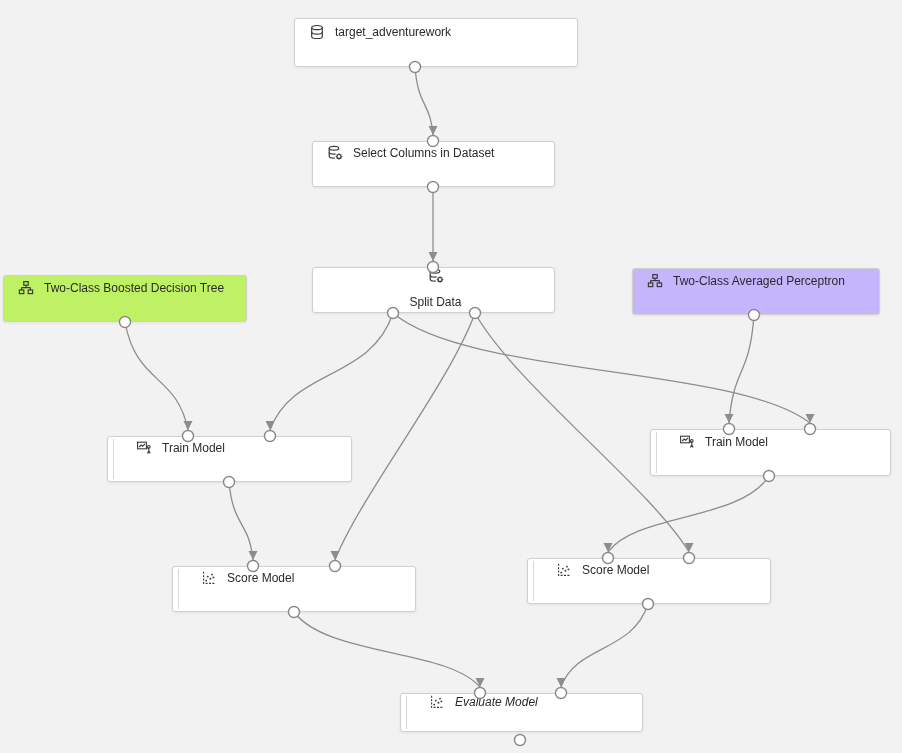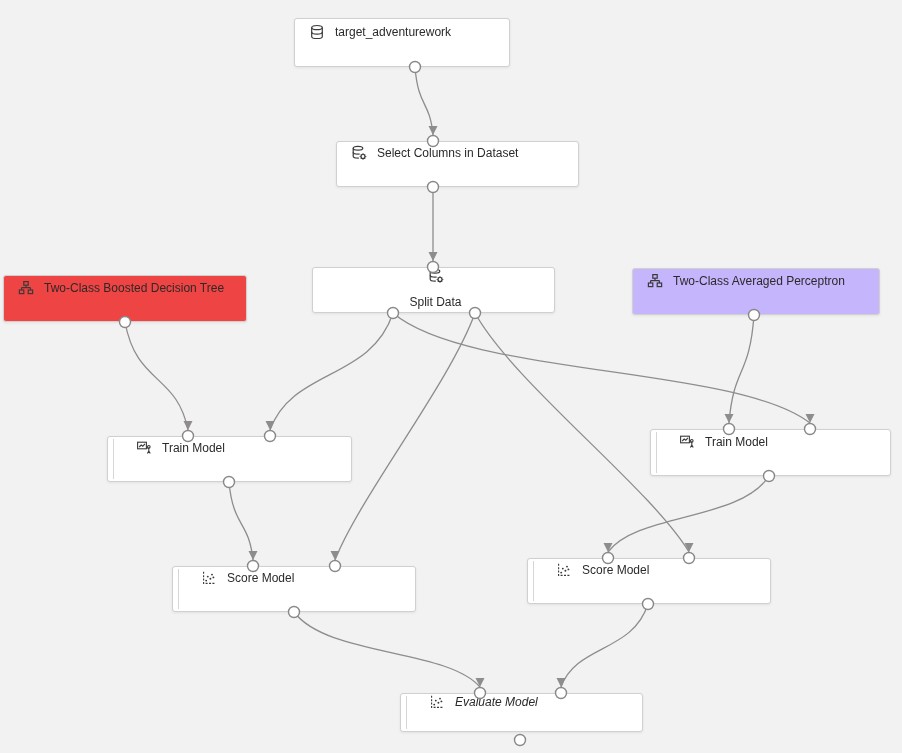--- a/index.html
+++ b/index.html
@@ -68,33 +68,33 @@
       <circle cx="335" cy="566" r="5.5" fill="#ffffff" stroke="#8a8886" stroke-width="1.4" style="pointer-events: all;"></circle>
       <circle cx="294" cy="612" r="5.5" fill="#ffffff" stroke="#8a8886" stroke-width="1.4" style="pointer-events: all;"></circle>
       <circle cx="608" cy="558" r="5.5" fill="#ffffff" stroke="#8a8886" stroke-width="1.4" style="pointer-events: all;"></circle>
       <circle cx="689" cy="558" r="5.5" fill="#ffffff" stroke="#8a8886" stroke-width="1.4" style="pointer-events: all;"></circle>
       <circle cx="648" cy="604" r="5.5" fill="#ffffff" stroke="#8a8886" stroke-width="1.4" style="pointer-events: all;"></circle>
       <circle cx="480" cy="693" r="5.5" fill="#ffffff" stroke="#8a8886" stroke-width="1.4" style="pointer-events: all;"></circle>
       <circle cx="561" cy="693" r="5.5" fill="#ffffff" stroke="#8a8886" stroke-width="1.4" style="pointer-events: all;"></circle>
       <circle cx="520" cy="740" r="5.5" fill="#ffffff" stroke="#8a8886" stroke-width="1.4" style="pointer-events: all;"></circle>
     </svg>
   <div id="nodes-layer">
-      <div class="node" style="left: 294px; top: 18px; width: 216px; height: 49px; background: rgb(255, 255, 255); border-color: rgb(210, 208, 206);">
+      <div class="node" style="left: 294px; top: 18px; width: 284px; height: 49px; background: rgb(255, 255, 255); border-color: rgb(210, 208, 206);">
         <span class="icon">
           <svg viewBox="0 0 16 16" width="16" height="16">
             <g fill="none" stroke="#3b3a39" stroke-width="1.2">
               <ellipse cx="8" cy="3.6" rx="5.3" ry="2.1"></ellipse>
               <path d="M2.7 3.6 v8.8 c0 1.2 2.4 2.1 5.3 2.1 s5.3 -.9 5.3 -2.1 V3.6"></path>
               <path d="M2.7 8 c0 1.2 2.4 2.1 5.3 2.1 s5.3 -.9 5.3 -2.1"></path>
             </g>
           </svg>
         </span>
         <span class="label" style="color: rgb(43, 42, 41);">target_adventurework</span>
       </div>
-      <div class="node" style="left: 312px; top: 141px; width: 243px; height: 46px; background: rgb(255, 255, 255); border-color: rgb(210, 208, 206); margin-left: 24px;">
+      <div class="node" style="left: 312px; top: 141px; width: 243px; height: 46px; background: rgb(255, 255, 255); border-color: rgb(210, 208, 206);">
         <span class="icon">
           <svg viewBox="0 0 16 16" width="16" height="16">
             <g fill="none" stroke="#3b3a39" stroke-width="1.2">
               <ellipse cx="7" cy="3.2" rx="4.8" ry="1.9"></ellipse>
               <path d="M2.2 3.2 v8 c0 1.1 2.2 1.9 4.8 1.9 h.8"></path>
               <path d="M2.2 7.2 c0 1.1 2.2 1.9 4.8 1.9 c.6 0 1.2 0 1.7 -.1"></path>
               <circle cx="12" cy="11.5" r="2"></circle>
             </g>
             <g stroke="#3b3a39" stroke-width="1.1">
               <path d="M12 8.2 V9.2 M12 13.8 V14.8 M8.7 11.5 H9.7 M14.3 11.5 H15.3 M9.8 9.3 l.7 .7 M13.5 13 l.7 .7 M14.2 9.3 l-.7 .7 M10.5 13 l-.7 .7"></path>
@@ -112,21 +112,21 @@
               <path d="M2.2 7.2 c0 1.1 2.2 1.9 4.8 1.9 c.6 0 1.2 0 1.7 -.1"></path>
               <circle cx="12" cy="11.5" r="2"></circle>
             </g>
             <g stroke="#3b3a39" stroke-width="1.1">
               <path d="M12 8.2 V9.2 M12 13.8 V14.8 M8.7 11.5 H9.7 M14.3 11.5 H15.3 M9.8 9.3 l.7 .7 M13.5 13 l.7 .7 M14.2 9.3 l-.7 .7 M10.5 13 l-.7 .7"></path>
             </g>
           </svg>
         </span>
         <span class="label" style="color: rgb(43, 42, 41);">Split Data</span>
       </div>
-      <div class="node" style="left: 3px; top: 275px; width: 244px; height: 47px; background: #ef4444; border-color: rgb(210, 208, 206);">
+      <div class="node" style="left: 3px; top: 275px; width: 244px; height: 47px; background: #bef264; border-color: rgb(210, 208, 206);">
         <span class="icon">
           <svg viewBox="0 0 16 16" width="16" height="16">
             <g fill="none" stroke="#3b3a39" stroke-width="1.2">
               <rect x="5.8" y="1.6" width="4.4" height="3.6"></rect>
               <path d="M8 5.2 V7.6 M3.6 7.6 H12.4 M3.6 7.6 V10 M12.4 7.6 V10"></path>
               <rect x="1.4" y="10" width="4.4" height="3.6"></rect>
               <rect x="10.2" y="10" width="4.4" height="3.6"></rect>
             </g>
           </svg>
         </span>

